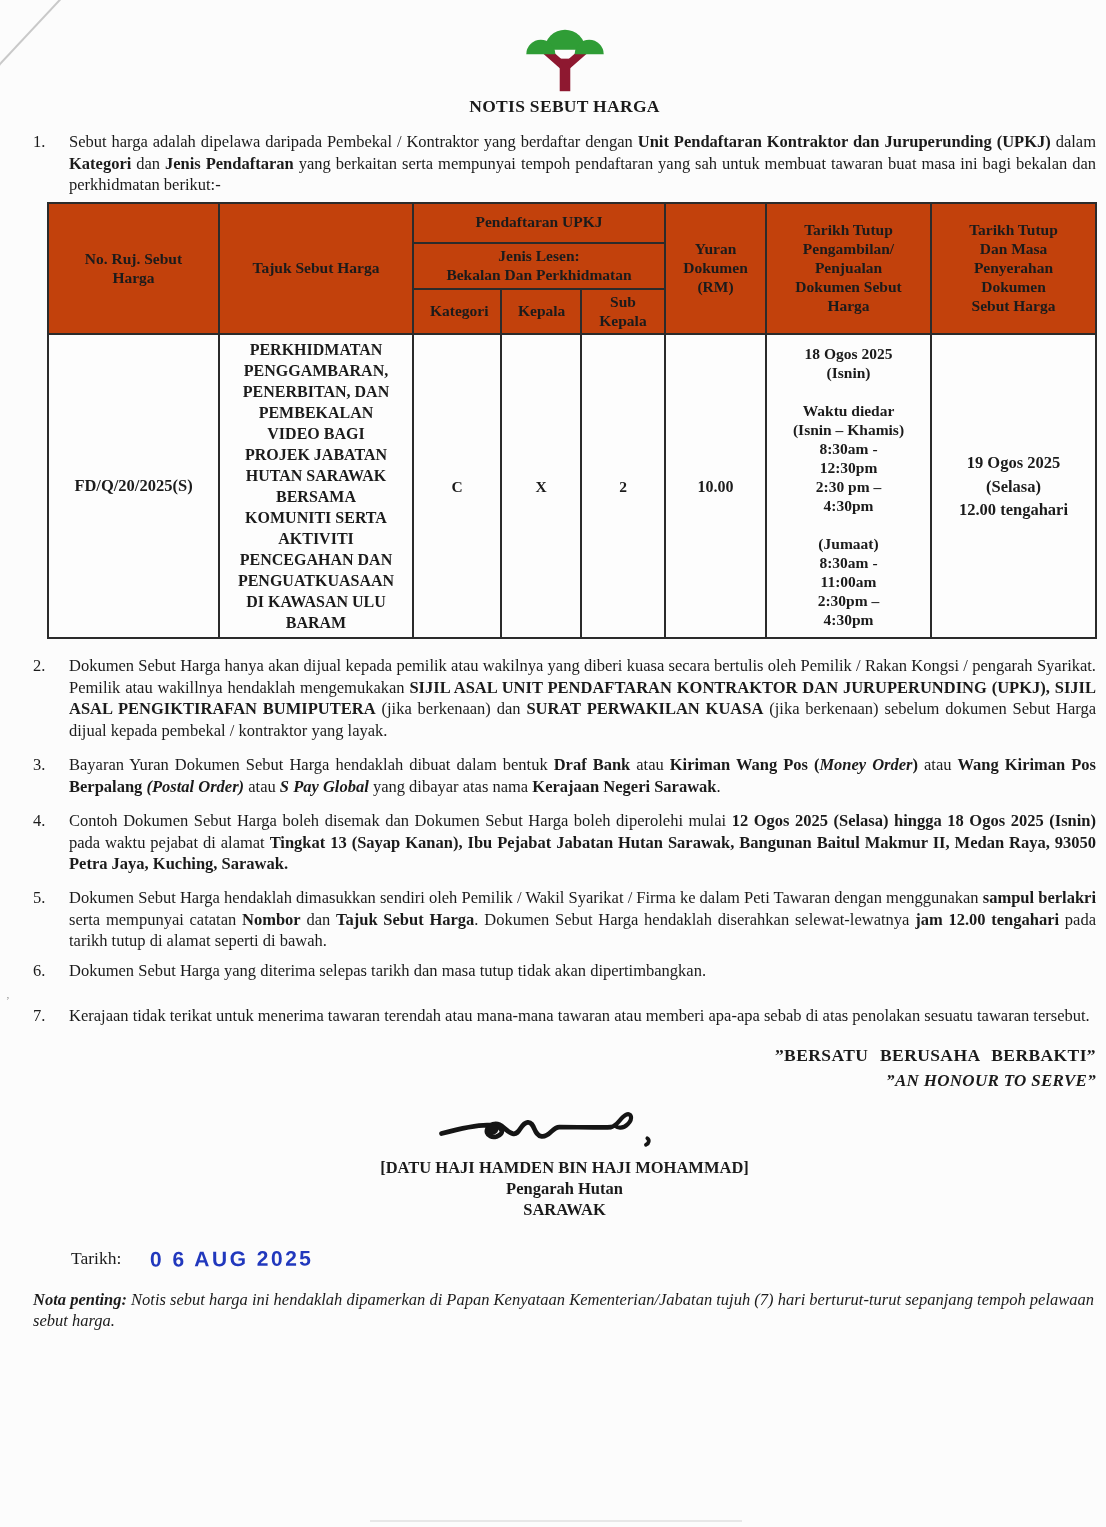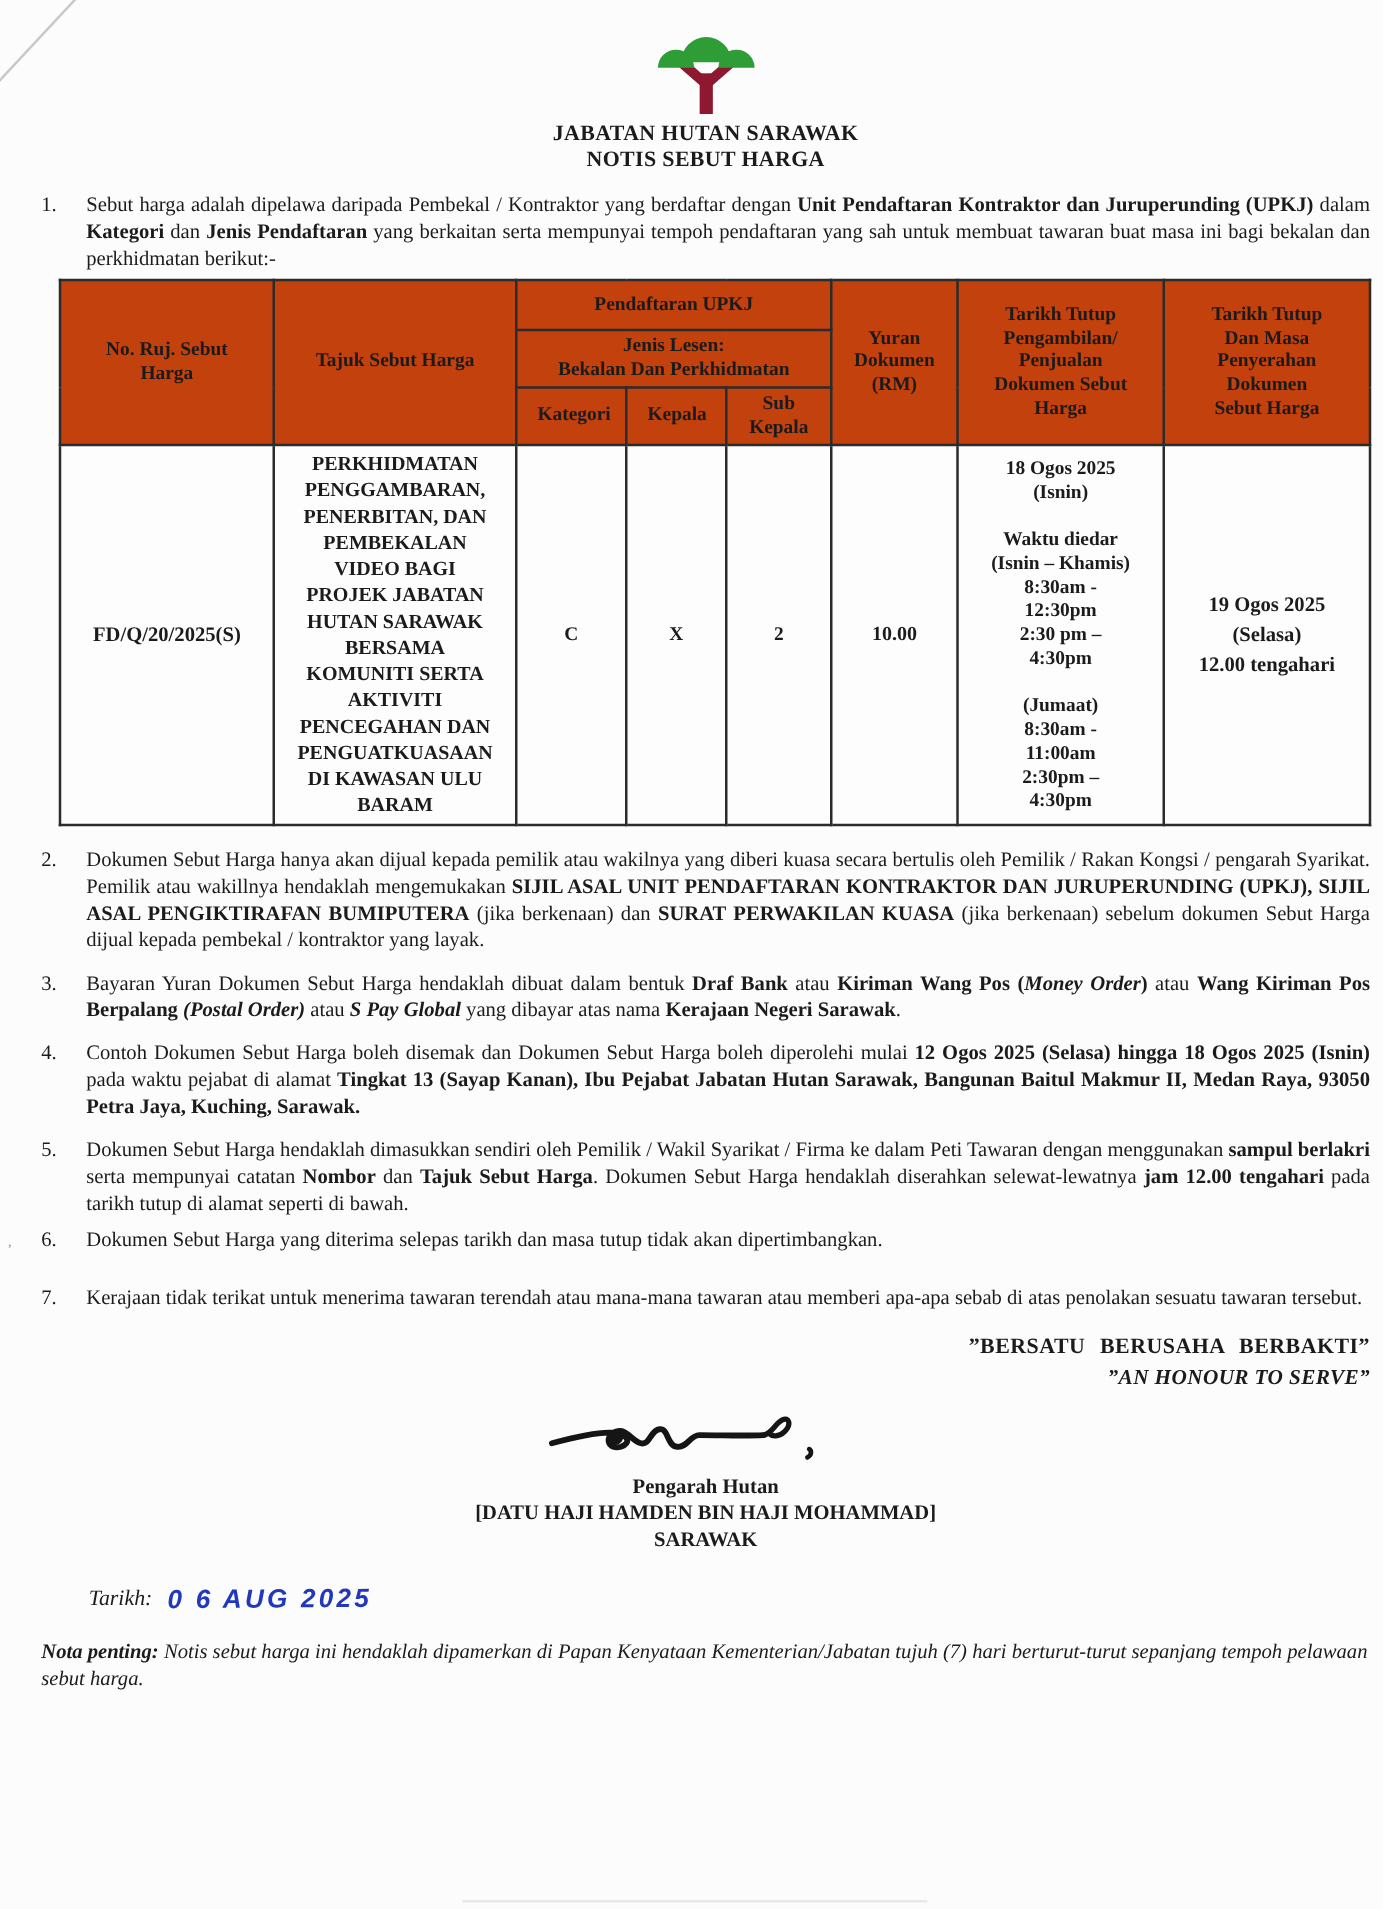--- a/index.html
+++ b/index.html
@@ -56,21 +56,21 @@
     text-align:center; font-weight:700; font-size:17px;
     line-height:21px; white-space:pre-line; margin:6px 0 20px;
   }
   .motto { text-align:right; margin-top:18px; }
   .motto-line1 { font-weight:700; font-size:17.5px; letter-spacing:.4px; word-spacing:7px; }
   .motto-line2 { font-weight:700; font-style:italic; font-size:17px; margin-top:5px; letter-spacing:.3px; }
 
   .signature-wrap { text-align:center; margin-top:8px; line-height:0; }
   .signatory { text-align:center; font-weight:700; font-size:16.5px; line-height:1.3; }
 
-  .date-row { display:flex; gap:12px; margin:26px 0 0 38px;font-style:italic; }
+  .date-row { display:flex; align-items:center; gap:29px; margin:26px 0 0 38px; }
   .date-label { font-size:17.5px; }
   .date-stamp {
     font-family:"Liberation Sans", sans-serif; font-weight:700;
     font-size:21px; color:#2138bd; letter-spacing:2.5px;
     transform:rotate(-.4deg);
   }
 
   .important-note { margin-top:18px; font-size:16.5px; line-height:1.3; text-align:justify; padding-right:2px; }
 
   
@@ -93,21 +93,20 @@
     <div class="logo-wrap">
       <svg width="88" height="81" viewBox="0 0 100 92">
         <path d="M50 63 L26 42" stroke="#8e1830" stroke-width="9" stroke-linecap="round" fill="none"></path>
         <path d="M50 63 L74 42" stroke="#8e1830" stroke-width="9" stroke-linecap="round" fill="none"></path>
         <rect x="44" y="53" width="12" height="37" fill="#8e1830"></rect>
         <path d="M27 43 a23 23 0 0 1 46 0 Z" fill="#2f9d36"></path>
         <path d="M6 48 a16.5 16.5 0 0 1 33 0 Z" fill="#2f9d36"></path>
         <path d="M61 48 a16.5 16.5 0 0 1 33 0 Z" fill="#2f9d36"></path>
       </svg>
     </div>
-    <div class="org-name">JABATAN HUTAN SARAWAK</div>
     <div class="doc-title">NOTIS SEBUT HARGA</div>
   </div>
 
   <div class="item" style="margin-bottom:6px;">
     <div class="item-num">1.</div>
     <div class="item-text"><span>Sebut harga adalah dipelawa daripada Pembekal / Kontraktor yang berdaftar dengan </span><span class="b">Unit Pendaftaran Kontraktor dan Juruperunding (UPKJ)</span><span> dalam </span><span class="b">Kategori</span><span> dan </span><span class="b">Jenis Pendaftaran</span><span> yang berkaitan serta mempunyai tempoh pendaftaran yang sah untuk membuat tawaran buat masa ini bagi bekalan dan perkhidmatan berikut:-</span></div>
   </div>
 
   <table class="quote-table">
     <colgroup>
@@ -229,22 +228,22 @@
   <div class="signature-wrap">
     <svg width="266" height="58" viewBox="0 0 280 62">
       <path d="M8 37 C30 31 48 27 60 28 C74 29 76 37 67 40 C56 43 52 31 63 27 C72 24 76 35 84 37 C92 39 92 26 100 25 C108 24 106 39 115 40 C124 41 126 30 134 30 C154 30 172 31 189 30" fill="none" stroke="#151515" stroke-width="5" stroke-linecap="round"></path>
       <ellipse cx="62" cy="33" rx="7" ry="5.5" fill="#151515" transform="rotate(-14 62 33)"></ellipse>
       <path d="M189 30 C196 29 199 20 205 17 C211 14 213 21 207 27 C202 32 196 31 194 29" fill="none" stroke="#151515" stroke-width="4.5" stroke-linecap="round"></path>
       <path d="M228 42 c2.5 1.5 2 5.5 -1.5 7" fill="none" stroke="#151515" stroke-width="4" stroke-linecap="round"></path>
     </svg>
   </div>
 
   <div class="signatory">
+    <div>[DATU HAJI HAMDEN BIN HAJI MOHAMMAD]</div>
     <div>Pengarah Hutan</div>
-    <div>[DATU HAJI HAMDEN BIN HAJI MOHAMMAD]</div>
     <div>SARAWAK</div>
   </div>
 
   <div class="date-row">
     <div class="date-label">Tarikh:</div>
     <div class="date-stamp">0 6  AUG  2025</div>
   </div>
 
   <div class="important-note"><span class="b i">Nota penting:</span><span class="i">  Notis sebut harga ini hendaklah dipamerkan di Papan Kenyataan Kementerian/Jabatan tujuh (7) hari berturut-turut sepanjang tempoh pelawaan sebut harga.</span></div>
 

